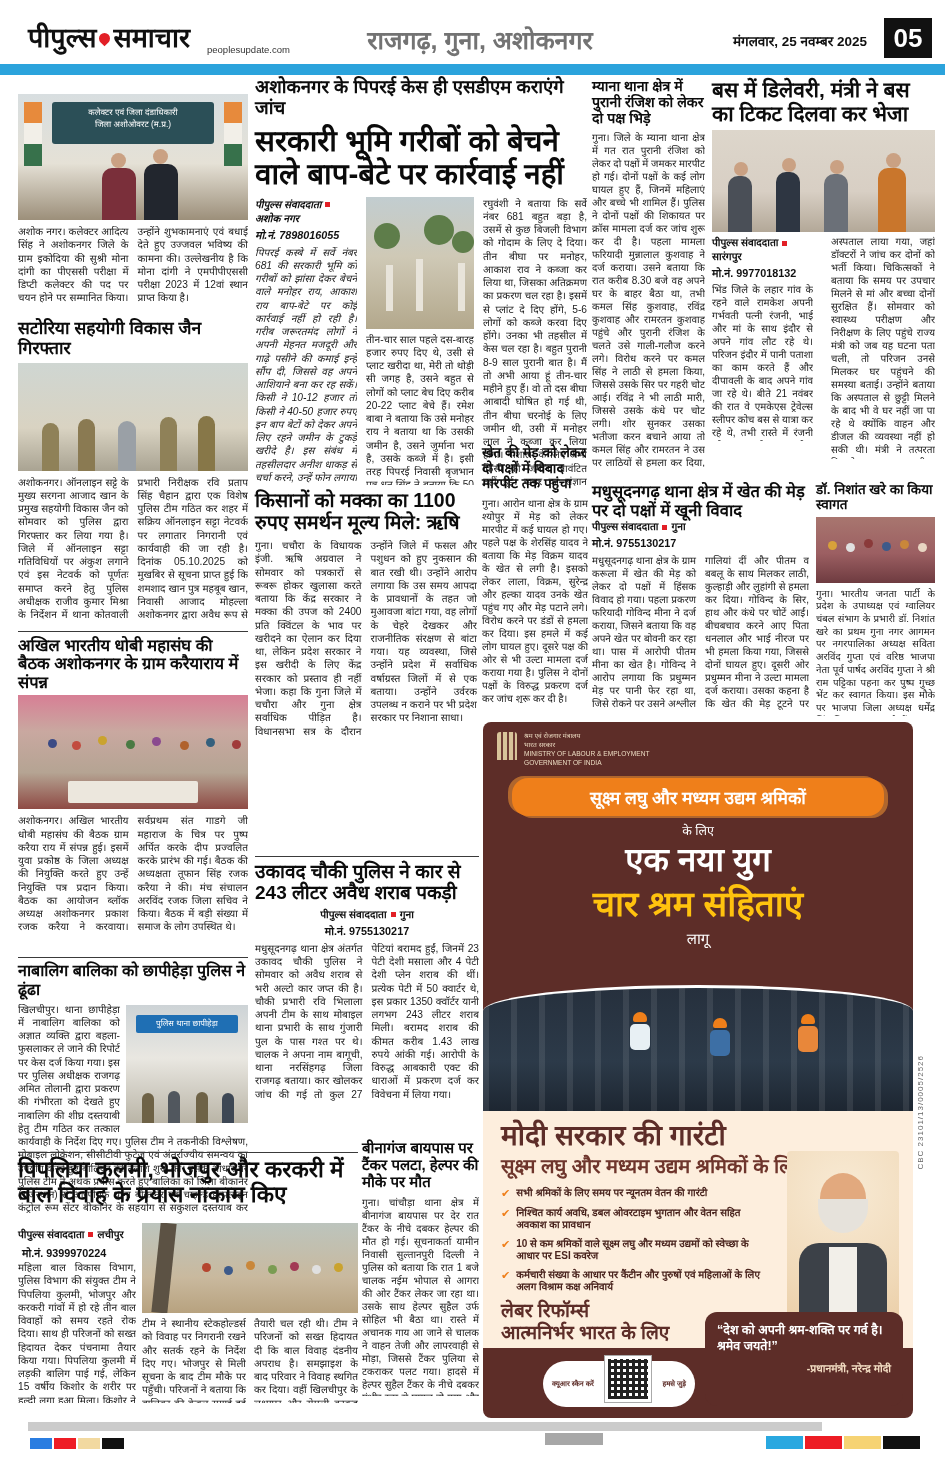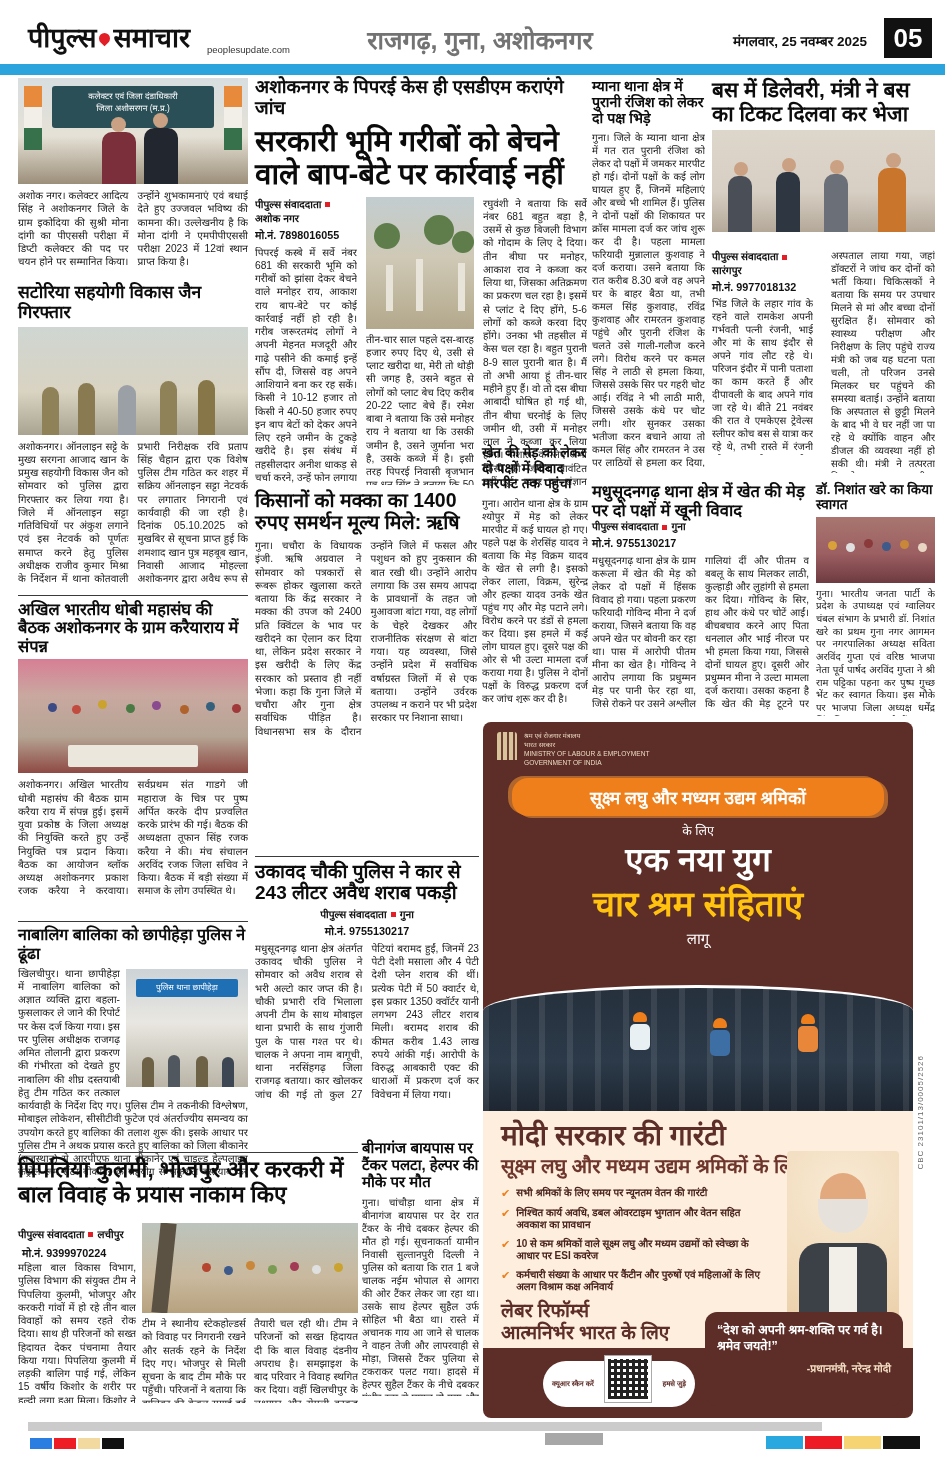--- a/index.html
+++ b/index.html
@@ -22,21 +22,21 @@
   .byl{font-size:10.3px;font-weight:bold;color:#111;}
   .bdot{display:inline-block;width:5px;height:5px;background:#e21f26;margin:0 4px 1px 4px;vertical-align:middle;}
   .phn{font-size:10.8px;font-weight:bold;color:#111;margin-top:2px;}
   .ruled{border-top:1px solid #3a3a3a;padding-top:4px;}
   .ph{position:relative;overflow:hidden;background:#c9c2b2;}
   .fig{position:absolute;bottom:0;border-radius:10px 10px 0 0;}
   .head{position:absolute;border-radius:50%;background:#caa183;}
   
   #colA{position:absolute;left:18px;top:74px;width:230px;}
   #a1-hd{font-size:17px;}
-  #a1-photo{height:106px;margin-top:4px;background:linear-gradient(180deg,#d8dee0 0%,#e5e1d6 55%,#9c8f7a 100%);}
+  #a1-photo{height:126px;margin-top:20px;background:linear-gradient(180deg,#d8dee0 0%,#e5e1d6 55%,#9c8f7a 100%);}
   .flag{position:absolute;top:8px;width:18px;height:64px;
         background:linear-gradient(180deg,#e78a3c 0 33%,#f2efe8 33% 66%,#37714b 66% 100%);}
   #a1-sign{position:absolute;left:34px;right:34px;top:8px;height:38px;background:#2b4f57;border-radius:3px;
            color:#fff;text-align:center;font-size:8.4px;line-height:1.45;padding-top:4px;}
   #a1-body{height:86px;margin-top:5px;}
   #a2-hd{font-size:17.5px;margin-top:8px;}
   #a2-photo{height:108px;margin-top:4px;background:linear-gradient(180deg,#cfd6d2 0%,#d9d3c2 60%,#a9a392 100%);}
   #a2-body{height:146px;margin-top:5px;}
   #a3-wrap{margin-top:9px;}
   #a3-hd{font-size:16.5px;}
@@ -47,21 +47,21 @@
   #a4-photo{float:right;width:122px;height:118px;margin:2px 0 4px 6px;
             background:linear-gradient(180deg,#cdd3d6 0%,#e9e7e1 45%,#b9b4a6 100%);}
   #a4-sign{position:absolute;left:10px;right:10px;top:10px;height:18px;background:#1f6fb4;border-radius:2px;
            color:#fff;text-align:center;font-size:8.2px;line-height:18px;}
   #a4-body{height:212px;margin-top:4px;}
   
   #mainArt{position:absolute;left:255px;top:76px;width:332px;}
   #kicker{font-size:18.5px;font-weight:bold;color:#0c0c0c;line-height:1.15;}
   #mainHd{font-size:29.5px;font-weight:bold;color:#0a0a0a;line-height:1.12;margin-top:5px;}
   #mainGrid{display:flex;gap:9px;margin-top:7px;height:292px;overflow:hidden;}
-  #mainGrid .mcol1{width:104px;}
+  #mainGrid .mcol1{width:104px;font-style:italic;}
   #mainGrid .mcol2{width:110px;}
   #mainGrid .mcol3{width:106px;}
   #main-photo{height:132px;background:linear-gradient(180deg,#c2cdd0 0%,#cfc9b6 45%,#b3a88c 100%);margin-bottom:4px;}
   .tree{position:absolute;border-radius:50%;background:#5e7d4a;}
   .pillar{position:absolute;width:7px;background:#e8e4da;bottom:18px;}
   #main-body1{height:238px;margin-top:4px;}
   #main-body2{height:152px;}
   #main-body3{height:290px;}
   
   #khetmed{position:absolute;left:482px;top:445px;width:106px;}
@@ -87,21 +87,21 @@
   #pip-body3{position:absolute;left:236px;top:164px;width:104px;height:86px;}
   .trunk{position:absolute;left:14px;top:0;width:16px;height:90px;background:#5c5244;transform:rotate(6deg);}
   .crowd{position:absolute;width:9px;height:9px;border-radius:50%;}
   
   #myana{position:absolute;left:592px;top:78px;width:113px;}
   #myana .hd{font-size:14.2px;}
   #myana .bd{height:336px;margin-top:5px;font-size:10px;}
   #bus{position:absolute;left:712px;top:78px;width:223px;}
   #bus .hd{font-size:21px;}
   #bus-photo{height:102px;margin-top:5px;background:linear-gradient(180deg,#ddd6cb 0%,#d8cfc4 60%,#b3a898 100%);}
-  #bus-grid{display:flex;gap:18px;margin-top:17px;}
+  #bus-grid{display:flex;gap:18px;margin-top:3px;}
   #bus-grid .bcol1{width:106px;}
   #bus-grid .bcol2{width:109px;}
   #bus-body1{height:158px;margin-top:3px;font-size:10px;}
   #bus-body2{height:224px;font-size:10px;}
   #madhu{position:absolute;left:592px;top:482px;width:217px;}
   #madhu .hd{font-size:16.5px;}
   #madhu .bd{height:158px;margin-top:4px;font-size:10px;}
   #nishant{position:absolute;left:816px;top:482px;width:119px;}
   #nishant .hd{font-size:13.5px;}
   #nishant-photo{height:66px;margin-top:4px;background:linear-gradient(180deg,#a8766f 0%,#9c5f62 55%,#6e3b40 100%);}
@@ -171,21 +171,21 @@
   <div class="pagenum">05</div>
   <div class="bluebar"></div>
 
   <div id="colA">
     <div>
       <div id="a1-photo" class="ph">
         <div class="flag" style="left:6px;"></div>
         <div class="flag" style="right:6px;"></div>
         <div id="a1-sign">
           <div>कलेक्टर एवं जिला दंडाधिकारी</div>
-          <div>जिला अशोसरगन (म.प्र.)</div>
+          <div>जिला अशोओवरट (म.प्र.)</div>
         </div>
         <div class="fig" style="left:84px;width:34px;height:52px;background:#7a2f3a;"></div>
         <div class="head" style="left:93px;bottom:52px;width:15px;height:15px;"></div>
         <div class="fig" style="left:126px;width:34px;height:56px;background:#22262e;"></div>
         <div class="head" style="left:135px;bottom:56px;width:15px;height:15px;"></div>
       </div>
       <div id="a1-body" class="bd c2">अशोक नगर। कलेक्टर आदित्य सिंह ने अशोकनगर जिले के ग्राम इकोदिया की सुश्री मोना दांगी का पीएससी परीक्षा में डिप्टी कलेक्टर की पद पर चयन होने पर सम्मानित किया। उन्होंने शुभकामनाएं एवं बधाई देते हुए उज्जवल भविष्य की कामना की। उल्लेखनीय है कि मोना दांगी ने एमपीपीएससी परीक्षा 2023 में 12वां स्थान प्राप्त किया है।</div>
     </div>
 
     <div>
@@ -249,21 +249,21 @@
       </div>
     </div>
   </div>
 
   <div id="khetmed">
     <div class="hd">खेत की मेड़ को लेकर दो पक्षों में विवाद मारपीट तक पहुंचा</div>
     <div class="bd">गुना। आरोन थाना क्षेत्र के ग्राम श्योपुर में मेड़ को लेकर मारपीट में कई घायल हो गए। पहले पक्ष के शेरसिंह यादव ने बताया कि मेड़ विक्रम यादव के खेत से लगी है। इसको लेकर लाला, विक्रम, सुरेन्द्र और हल्का यादव उनके खेत पहुंच गए और मेड़ पटाने लगे। विरोध करने पर डंडों से हमला कर दिया। इस हमले में कई लोग घायल हुए। दूसरे पक्ष की ओर से भी उल्टा मामला दर्ज कराया गया है। पुलिस ने दोनों पक्षों के विरुद्ध प्रकरण दर्ज कर जांच शुरू कर दी है।</div>
   </div>
 
   <div id="makka">
-    <div class="hd">किसानों को मक्का का 1400 रुपए समर्थन मूल्य मिले: ऋषि</div>
+    <div class="hd">किसानों को मक्का का 1100 रुपए समर्थन मूल्य मिले: ऋषि</div>
     <div class="bd c2">गुना। चचौरा के विधायक इंजी. ऋषि अग्रवाल ने सोमवार को पत्रकारों से रूबरू होकर खुलासा करते बताया कि केंद्र सरकार ने मक्का की उपज को 2400 प्रति क्विंटल के भाव पर खरीदने का ऐलान कर दिया था, लेकिन प्रदेश सरकार ने इस खरीदी के लिए केंद्र सरकार को प्रस्ताव ही नहीं भेजा। कहा कि गुना जिले में चचौरा और गुना क्षेत्र सर्वाधिक पीड़ित है। विधानसभा सत्र के दौरान उन्होंने जिले में फसल और पशुधन को हुए नुकसान की बात रखी थी। उन्होंने आरोप लगाया कि उस समय आपदा के प्रावधानों के तहत जो मुआवजा बांटा गया, वह लोगों के चेहरे देखकर और राजनीतिक संरक्षण से बांटा गया। यह व्यवस्था, जिसे उन्होंने प्रदेश में सर्वाधिक वर्षाग्रस्त जिलों में से एक बताया। उन्होंने उर्वरक उपलब्ध न कराने पर भी प्रदेश सरकार पर निशाना साधा।</div>
   </div>
 
   <div id="ukawad" class="ruled">
     <div class="hd">उकावद चौकी पुलिस ने कार से 243 लीटर अवैध शराब पकड़ी</div>
     <div class="byl" style="text-align:center;margin-top:3px;"><span>पीपुल्स संवाददाता</span><span class="bdot"></span><span>गुना</span></div>
     <div class="phn" style="text-align:center;">मो.नं. 9755130217</div>
     <div class="bd c2">मधुसूदनगढ़ थाना क्षेत्र अंतर्गत उकावद चौकी पुलिस ने सोमवार को अवैध शराब से भरी अल्टो कार जप्त की है। चौकी प्रभारी रवि भिलाला अपनी टीम के साथ मोबाइल थाना प्रभारी के साथ गुंजारी पुल के पास गश्त पर थे। चालक ने अपना नाम बागूची, थाना नरसिंहगढ़ जिला राजगढ़ बताया। कार खोलकर जांच की गई तो कुल 27 पेटियां बरामद हुईं, जिनमें 23 पेटी देशी मसाला और 4 पेटी देशी प्लेन शराब की थीं। प्रत्येक पेटी में 50 क्वार्टर थे, इस प्रकार 1350 क्वॉर्टर यानी लगभग 243 लीटर शराब मिली। बरामद शराब की कीमत करीब 1.43 लाख रुपये आंकी गई। आरोपी के विरुद्ध आबकारी एक्ट की धाराओं में प्रकरण दर्ज कर विवेचना में लिया गया।</div>
   </div>
 

